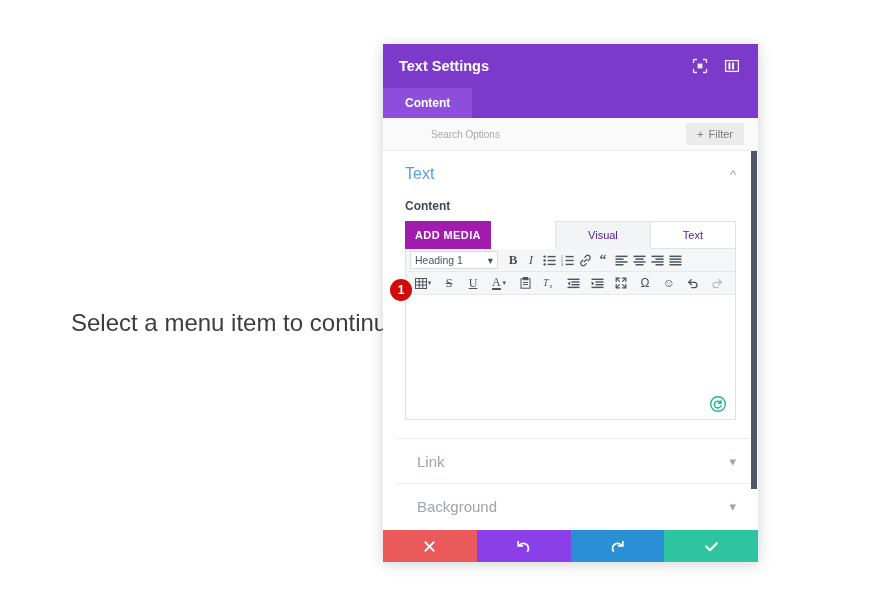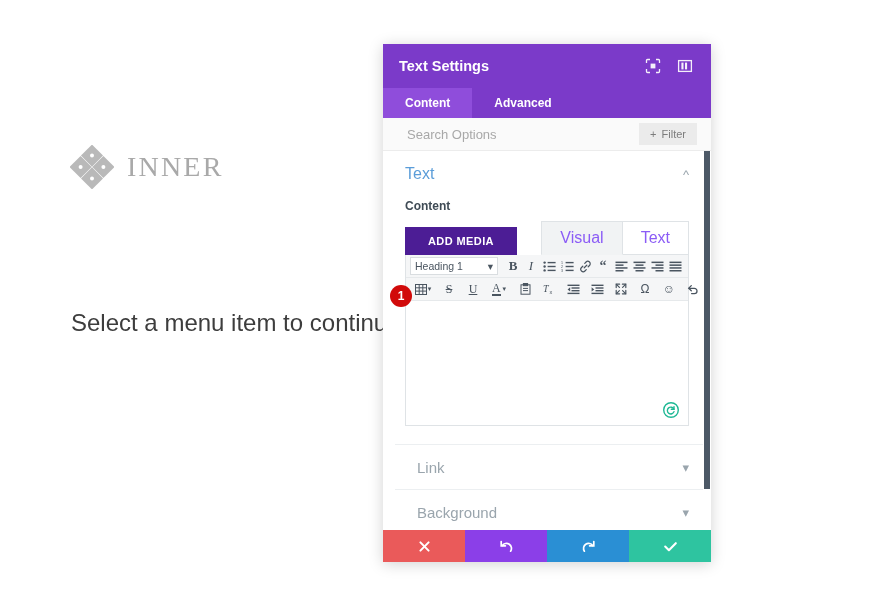--- a/index.html
+++ b/index.html
@@ -50,21 +50,21 @@
     color: #3d3d3d;
     white-space: nowrap;
     line-height: 1.25;
   }
 
   
   #settings-modal {
     position: absolute;
     left: 383px;
     top: 44px;
-    width: 328px;
+    width: 375px;
     height: 518px;
     background: #ffffff;
     box-shadow: 0 2px 14px rgba(0,0,0,0.18);
     display: flex;
     flex-direction: column;
     overflow: hidden;
   }
   #modal-titlebar {
     height: 44px;
     background: #7b3ac9;
@@ -118,24 +118,25 @@
     align-items: center;
     padding-left: 24px;
     flex: 0 0 auto;
     position: relative;
   }
   #search-input {
     border: none;
     outline: none;
     background: transparent;
     font-family: "Liberation Sans", sans-serif;
-    font-size: 13px;
+    font-size: 10px;
     color: #a8a8a8;
     width: 280px;
     padding: 0;
+    margin-left: 24px;
   }
   #search-input::placeholder { color: #a8a8a8; }
   #filter-button {
     position: absolute;
     right: 14px;
     top: 5px;
     background: #ebebeb;
     color: #7c7c7c;
     font-size: 11px;
     padding: 5px 11px;
@@ -195,36 +196,36 @@
     color: #3f4b55;
     font-weight: bold;
   }
   #editor-head {
     margin-top: 8px;
     display: flex;
     align-items: flex-end;
     justify-content: space-between;
   }
   #add-media-button {
-    background: #4c1d95;
+    background: #a21caf;
     color: #ffffff;
     font-size: 11px;
     font-weight: bold;
     letter-spacing: 0.4px;
-    padding: 8px 23px;
+    padding: 8px 10px;
     cursor: pointer;
   }
   #editor-mode-tabs {
     display: flex;
   }
   .mode-tab {
-    font-size: 16px;
-    padding: 7px 18px;
+    font-size: 11px;
+    padding: 7px 32px;
     border: 1px solid #dfe3e6;
-    color: #8b5cf6;
+    color: #4c1d95;
     cursor: pointer;
     background: #ffffff;
   }
   .mode-tab.active {
     background: #f1f3f4;
     border-bottom-color: #f1f3f4;
   }
   .mode-tab + .mode-tab { border-left: none; }
 
   #editor-box {
@@ -331,39 +332,20 @@
     justify-content: center;
     color: #ffffff;
     cursor: pointer;
   }
 </style>
 </head>
 <body>
 
 <div id="page-layer">
 
-  <div id="site-logo">
-    <div id="logo-mark">
-      <svg width="44" height="44" viewBox="0 0 44 44">
-        <g fill="#b9b9b9">
-          <rect x="14.2" y="2.8" width="15.6" height="15.6" transform="rotate(45 22 10.6)"></rect>
-          <rect x="2.8" y="14.2" width="15.6" height="15.6" transform="rotate(45 10.6 22)"></rect>
-          <rect x="25.6" y="14.2" width="15.6" height="15.6" transform="rotate(45 33.4 22)"></rect>
-          <rect x="14.2" y="25.6" width="15.6" height="15.6" transform="rotate(45 22 33.4)"></rect>
-        </g>
-        <g fill="#ffffff">
-          <circle cx="22" cy="10.6" r="2.0"></circle>
-          <circle cx="10.6" cy="22" r="2.0"></circle>
-          <circle cx="33.4" cy="22" r="2.0"></circle>
-          <circle cx="22" cy="33.4" r="2.0"></circle>
-        </g>
-      </svg>
-    </div>
-    <div id="logo-name">INNER</div>
-  </div>
 
   <div id="page-headline">Select a menu item to continue</div>
 </div>
 
 <div id="settings-modal">
 
   <div id="modal-titlebar">
     <div id="modal-title">Text Settings</div>
 
     <div class="titlebar-icon">
@@ -380,21 +362,20 @@
       <svg width="16" height="16" viewBox="0 0 16 16" fill="none" stroke="#ffffff" stroke-width="1.3">
         <rect x="1.6" y="2.6" width="12.8" height="10.8"></rect>
         <rect x="4.4" y="4.6" width="2.1" height="6.8" fill="#ffffff" stroke="none"></rect>
         <rect x="8.0" y="4.6" width="2.1" height="6.8" fill="#ffffff" stroke="none"></rect>
       </svg>
     </div>
   </div>
 
   <div id="modal-tabs">
     <div class="modal-tab active">Content</div>
-    <div class="modal-tab">Advanced</div>
   </div>
 
   <div id="search-row">
     <input id="search-input" type="text" placeholder="Search Options" style="">
     <div id="filter-button">
       <span>+</span>
       <span>Filter</span>
     </div>
   </div>
 

